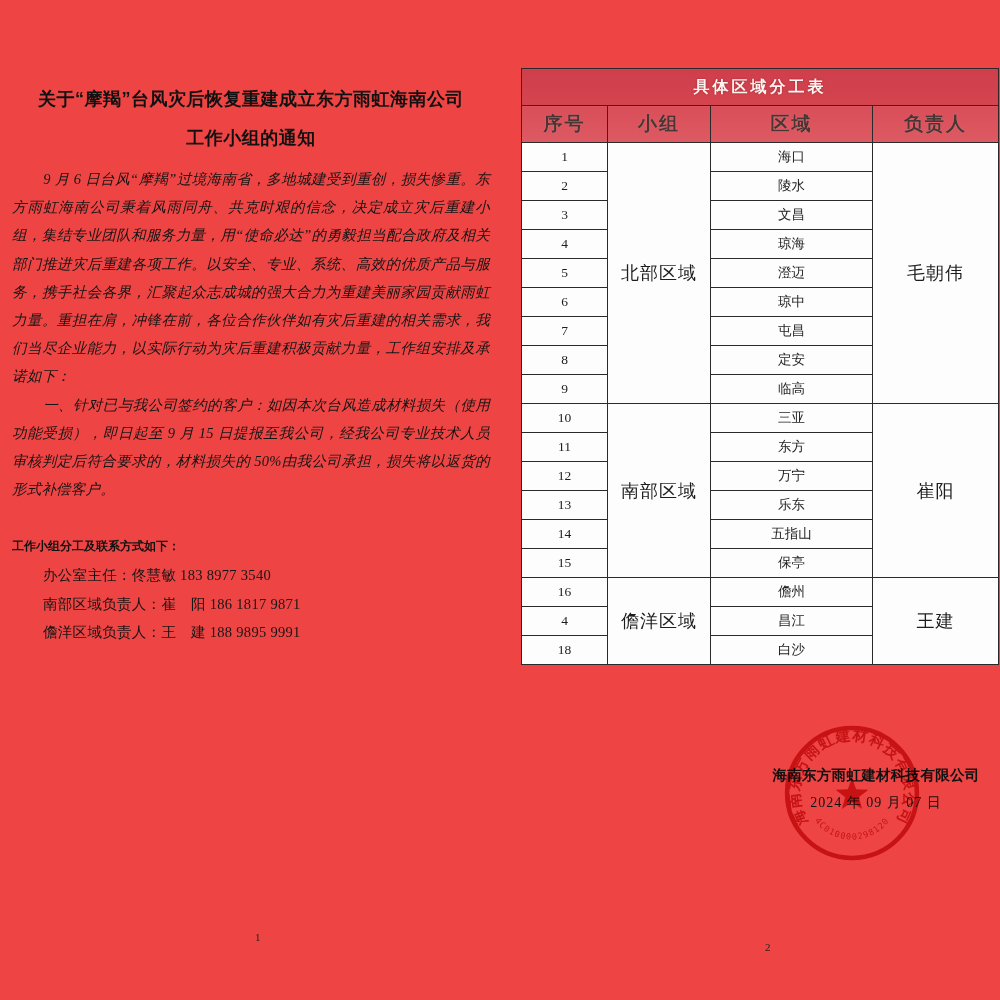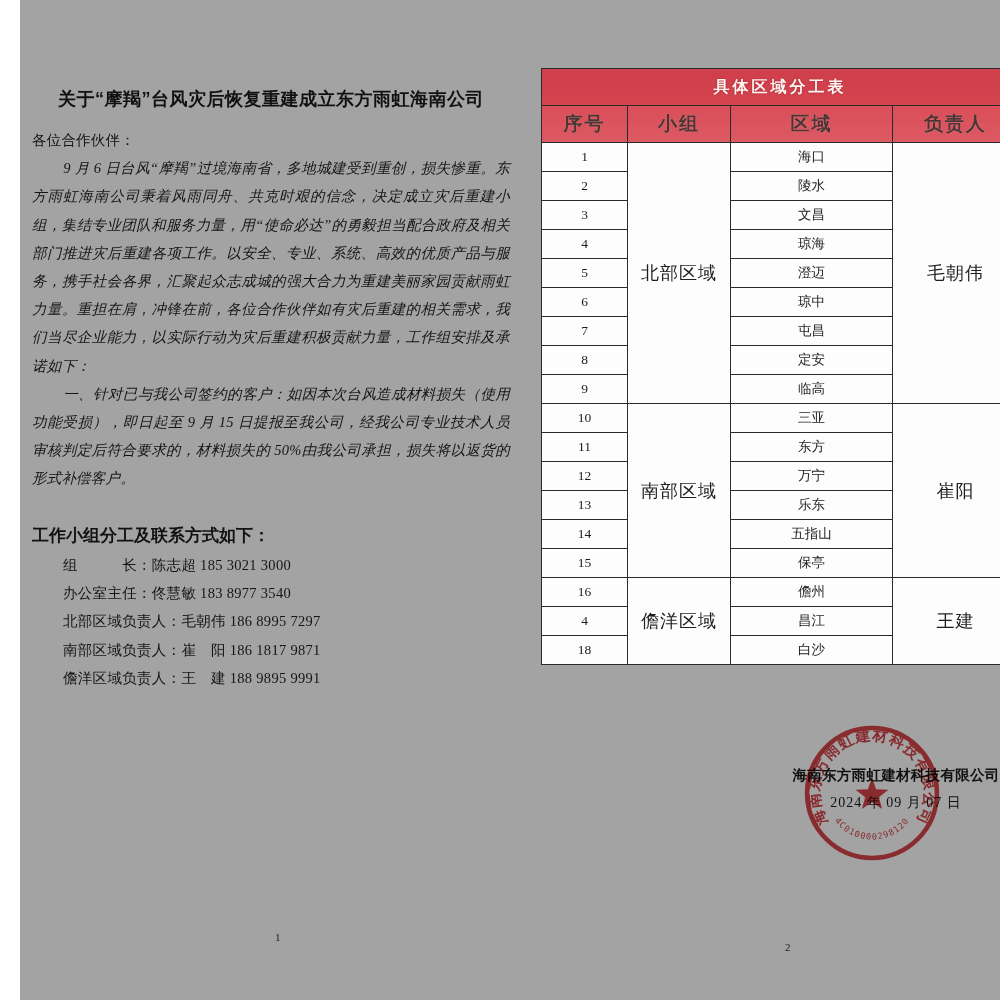--- a/index.html
+++ b/index.html
@@ -2,38 +2,38 @@
 <html><head>
 <meta charset="utf-8">
 <style>
   * { margin:0; padding:0; box-sizing:border-box; }
   html,body { width:1000px; height:1000px; }
   body {
     font-family:"Liberation Serif","DejaVu Serif",serif;
     background:#ffffff; color:#1c1c1c;
     position:relative; overflow:hidden;
   }
-  .page { position:absolute; inset:0; background:#a3a3a3;margin-left:20px; }
+  .page { position:absolute; inset:0; background:#ef4444; }
 
   
   .left-col {
     position:absolute; left:12px; top:80px; width:478px;
   }
   .doc-title {
     text-align:center; font-weight:700; font-size:18px;
     line-height:39px; letter-spacing:0.5px; color:#111;
     font-family:"Liberation Sans","DejaVu Sans",sans-serif;
   }
   .body-text {
     margin-top:7px; font-size:14.5px; line-height:28.2px;
     text-align:justify; letter-spacing:0.2px; color:#151515;
   }
   .body-text p.indent { text-indent:2.15em;font-style:italic; }
   .contacts-heading {
-    margin-top:29px; font-weight:700; font-size:17px; line-height:28px;
+    margin-top:29px; font-weight:700; font-size:12px; line-height:28px;
     font-family:Liberation Serif, serif; color:#111;
   }
   .contact-list { margin-top:1px; }
   .contact-line {
     padding-left:31px; font-size:14.5px; line-height:28.4px;
     letter-spacing:0.3px; color:#151515; white-space:pre;
   }
 
   
   .assign-table-wrap {
@@ -89,31 +89,29 @@
   .page-num.p2 { left:765px; top:941px; }
 </style>
 </head>
 <body>
 
 <div class="page">
 
   <div class="left-col">
     <div class="doc-title">
       <div>关于“摩羯”台风灾后恢复重建成立东方雨虹海南公司</div>
+      <div>工作小组的通知</div>
     </div>
     <div class="body-text">
-      <p>各位合作伙伴：</p>
       <p class="indent">9 月 6 日台风“摩羯”过境海南省，多地城建受到重创，损失惨重。东方雨虹海南公司秉着风雨同舟、共克时艰的信念，决定成立灾后重建小组，集结专业团队和服务力量，用“使命必达”的勇毅担当配合政府及相关部门推进灾后重建各项工作。以安全、专业、系统、高效的优质产品与服务，携手社会各界，汇聚起众志成城的强大合力为重建美丽家园贡献雨虹力量。重担在肩，冲锋在前，各位合作伙伴如有灾后重建的相关需求，我们当尽企业能力，以实际行动为灾后重建积极贡献力量，工作组安排及承诺如下：</p>
       <p class="indent">一、针对已与我公司签约的客户：如因本次台风造成材料损失（使用功能受损），即日起至 9 月 15 日提报至我公司，经我公司专业技术人员审核判定后符合要求的，材料损失的 50%由我公司承担，损失将以返货的形式补偿客户。</p>
     </div>
     <div class="contacts-heading">工作小组分工及联系方式如下：</div>
     <div class="contact-list">
-        <div class="contact-line">组　　　长：陈志超 185 3021 3000</div>
         <div class="contact-line">办公室主任：佟慧敏 183 8977 3540</div>
-        <div class="contact-line">北部区域负责人：毛朝伟 186 8995 7297</div>
         <div class="contact-line">南部区域负责人：崔　阳 186 1817 9871</div>
         <div class="contact-line">儋洋区域负责人：王　建 188 9895 9991</div>
       </div>
   </div>
 
   <div class="assign-table-wrap">
     <table class="assign">
       <colgroup>
         <col class="w-seq">
           <col class="w-group">

